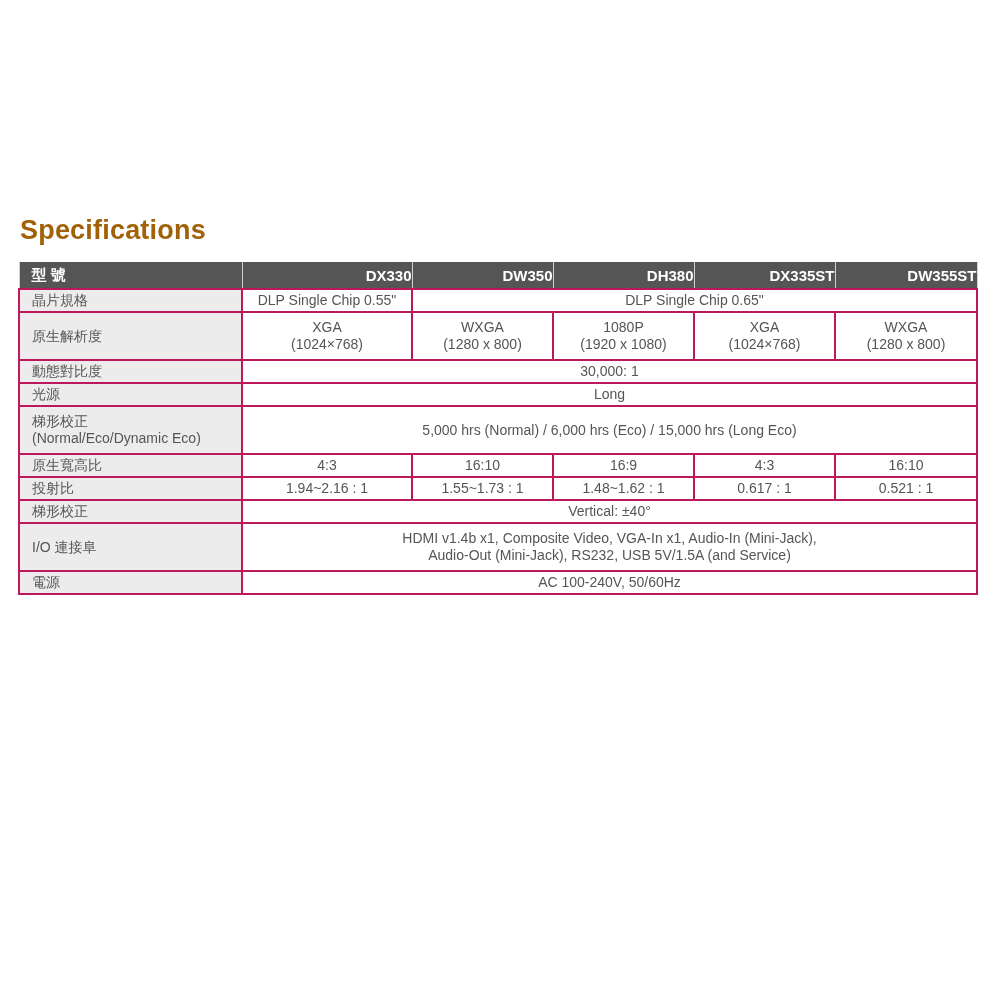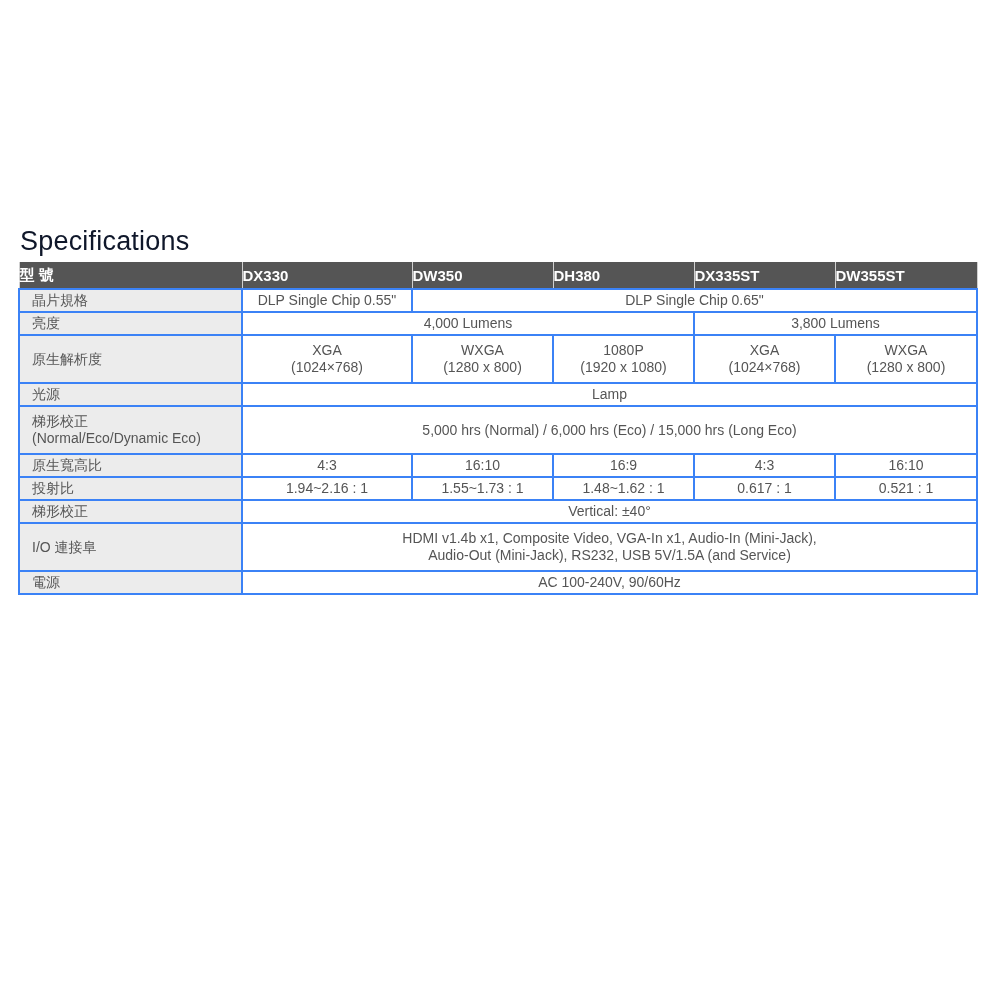--- a/index.html
+++ b/index.html
@@ -1,27 +1,27 @@
 <!DOCTYPE html>
 <html><head>
 <meta charset="utf-8">
 <style>
   html, body { margin:0; padding:0; background:#ffffff; }
   body { width:1000px; height:1000px; position:relative; overflow:hidden; font-family:"Liberation Sans", "DejaVu Sans", sans-serif; }
-  .title { position:absolute; left:20px; top:226px; font-size:27px; font-weight:normal; color:#0f172a; letter-spacing:0.2px; }
+  .title { position:absolute; left:20px; top:215px; font-size:27px; font-weight:bold; color:#a16207; letter-spacing:0.2px; }
   table.spec { position:absolute; left:18px; top:262px; border-collapse:collapse; table-layout:fixed; width:958px; }
   table.spec col.c0 { width:223px; }
   table.spec col.c1 { width:170px; }
   table.spec col.c2 { width:141px; }
   table.spec col.c3 { width:141px; }
   table.spec col.c4 { width:141px; }
   table.spec col.c5 { width:142px; }
-  table.spec th { background:#555555; color:#ffffff; font-weight:bold; font-size:15px; height:26px; padding:0; border:1px solid #d0d0d0; border-top:none; text-align:left; }
-  table.spec th.lbl { text-align:left; }
-  table.spec td { border:2px solid #3b82f6; font-size:14px; color:#555555; text-align:center; padding:0 0; height:21px; line-height:17px;margin-left:20px; }
+  table.spec th { background:#555555; color:#ffffff; font-weight:bold; font-size:15px; height:26px; padding:0; border:1px solid #d0d0d0; border-top:none; text-align:right; }
+  table.spec th.lbl { text-align:left; padding-left:12px; }
+  table.spec td { border:2px solid #be185d; font-size:14px; color:#555555; text-align:center; padding:0 0; height:21px; line-height:17px;margin-left:20px; }
   table.spec td.lbl { background:#ececec; text-align:left; padding-left:12px; color:#555555; }
   table.spec tr.tall td { height:46px; }
 </style>
 </head>
 <body>
 
 <div class="title">Specifications</div>
 
 <table class="spec">
   <colgroup>
@@ -39,25 +39,20 @@
     <th>DW350</th>
     <th>DH380</th>
     <th>DX335ST</th>
     <th>DW355ST</th>
   </tr>
   <tr>
     <td class="lbl">晶片規格</td>
     <td>DLP Single Chip 0.55"</td>
     <td colspan="4">DLP Single Chip 0.65"</td>
   </tr>
-  <tr>
-    <td class="lbl">亮度</td>
-    <td colspan="3">4,000 Lumens</td>
-    <td colspan="2">3,800  Lumens</td>
-  </tr>
   <tr class="tall">
     <td class="lbl">原生解析度</td>
     <td>
           <div>XGA</div>
           <div>(1024×768)</div>
         </td>
     <td>
           <div>WXGA</div>
           <div>(1280 x 800)</div>
         </td>
@@ -68,22 +63,26 @@
     <td>
           <div>XGA</div>
           <div>(1024×768)</div>
         </td>
     <td>
           <div>WXGA</div>
           <div>(1280 x 800)</div>
         </td>
   </tr>
   <tr>
+    <td class="lbl">動態對比度</td>
+    <td colspan="5">30,000: 1</td>
+  </tr>
+  <tr>
     <td class="lbl">光源</td>
-    <td colspan="5">Lamp</td>
+    <td colspan="5">Long</td>
   </tr>
   <tr class="tall">
     <td class="lbl">
           <div>梯形校正</div>
           <div>(Normal/Eco/Dynamic Eco)</div>
         </td>
     <td colspan="5">5,000 hrs (Normal) / 6,000 hrs (Eco) / 15,000 hrs (Long Eco)</td>
   </tr>
   <tr>
     <td class="lbl">原生寬高比</td>
@@ -107,16 +106,16 @@
   </tr>
   <tr class="tall">
     <td class="lbl">I/O  連接阜</td>
     <td colspan="5">
           <div>HDMI v1.4b x1, Composite Video, VGA-In x1, Audio-In (Mini-Jack),</div>
           <div>Audio-Out (Mini-Jack), RS232, USB 5V/1.5A (and Service)</div>
         </td>
   </tr>
   <tr>
     <td class="lbl">電源</td>
-    <td colspan="5">AC 100-240V, 90/60Hz</td>
+    <td colspan="5">AC 100-240V, 50/60Hz</td>
   </tr>
 </tbody>
   </table>
 
 </body></html>

